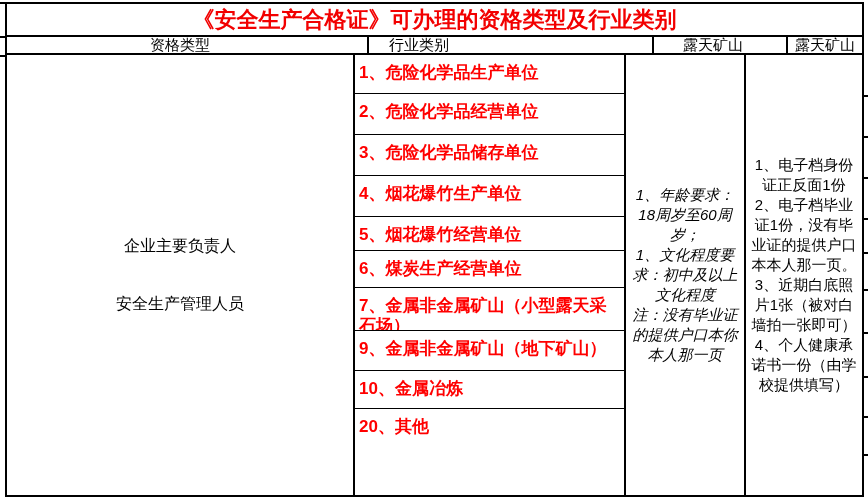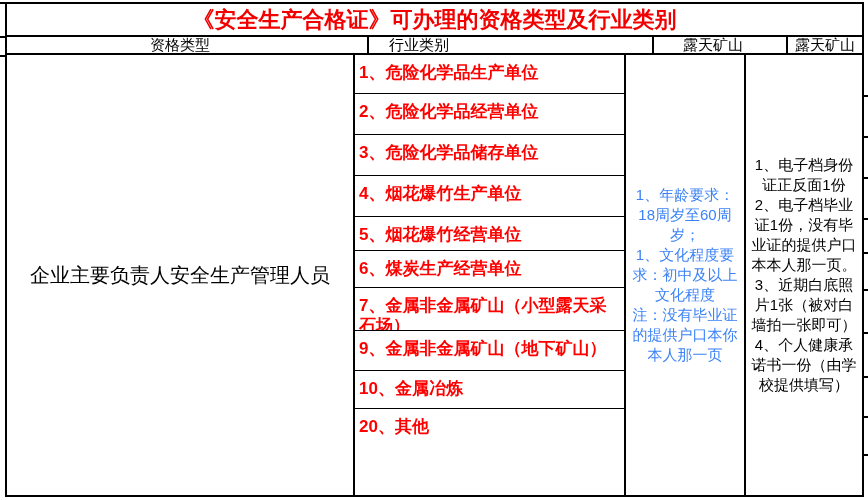--- a/index.html
+++ b/index.html
@@ -62,26 +62,26 @@
   .hc4 { flex: 1; border-left: 2px solid #000; justify-content: center; }
   .body {
     flex: 1;
     display: flex;
     box-sizing: border-box;
   }
   .col { box-sizing: border-box; }
   .col1 {
     width: 346px;
     display: flex;
-    flex-direction: row;
+    flex-direction: column;
     align-items: center;
     justify-content: center;
     row-gap: 37px;
     font-family: "Liberation Serif", serif;
-    font-size: 20px;
+    font-size: 16px;
     color: #000;
   }
   .col2 {
     width: 271px;
     border-left: 2px solid #000;
     display: flex;
     flex-direction: column;
   }
   .industry-row {
     box-sizing: border-box;
@@ -97,22 +97,23 @@
   .col3 {
     width: 120px;
     border-left: 2px solid #000;
     display: flex;
     flex-direction: column;
     align-items: center;
     justify-content: center;
     text-align: center;
     font-size: 15px;
     line-height: 20px;
-    color: #3b82f6;
+    color: #000000;
     padding: 0 3px;
+    font-style: italic;
   }
   .col4 {
     flex: 1;
     border-left: 2px solid #000;
     display: flex;
     flex-direction: column;
     align-items: center;
     justify-content: center;
     text-align: center;
     font-size: 15px;

